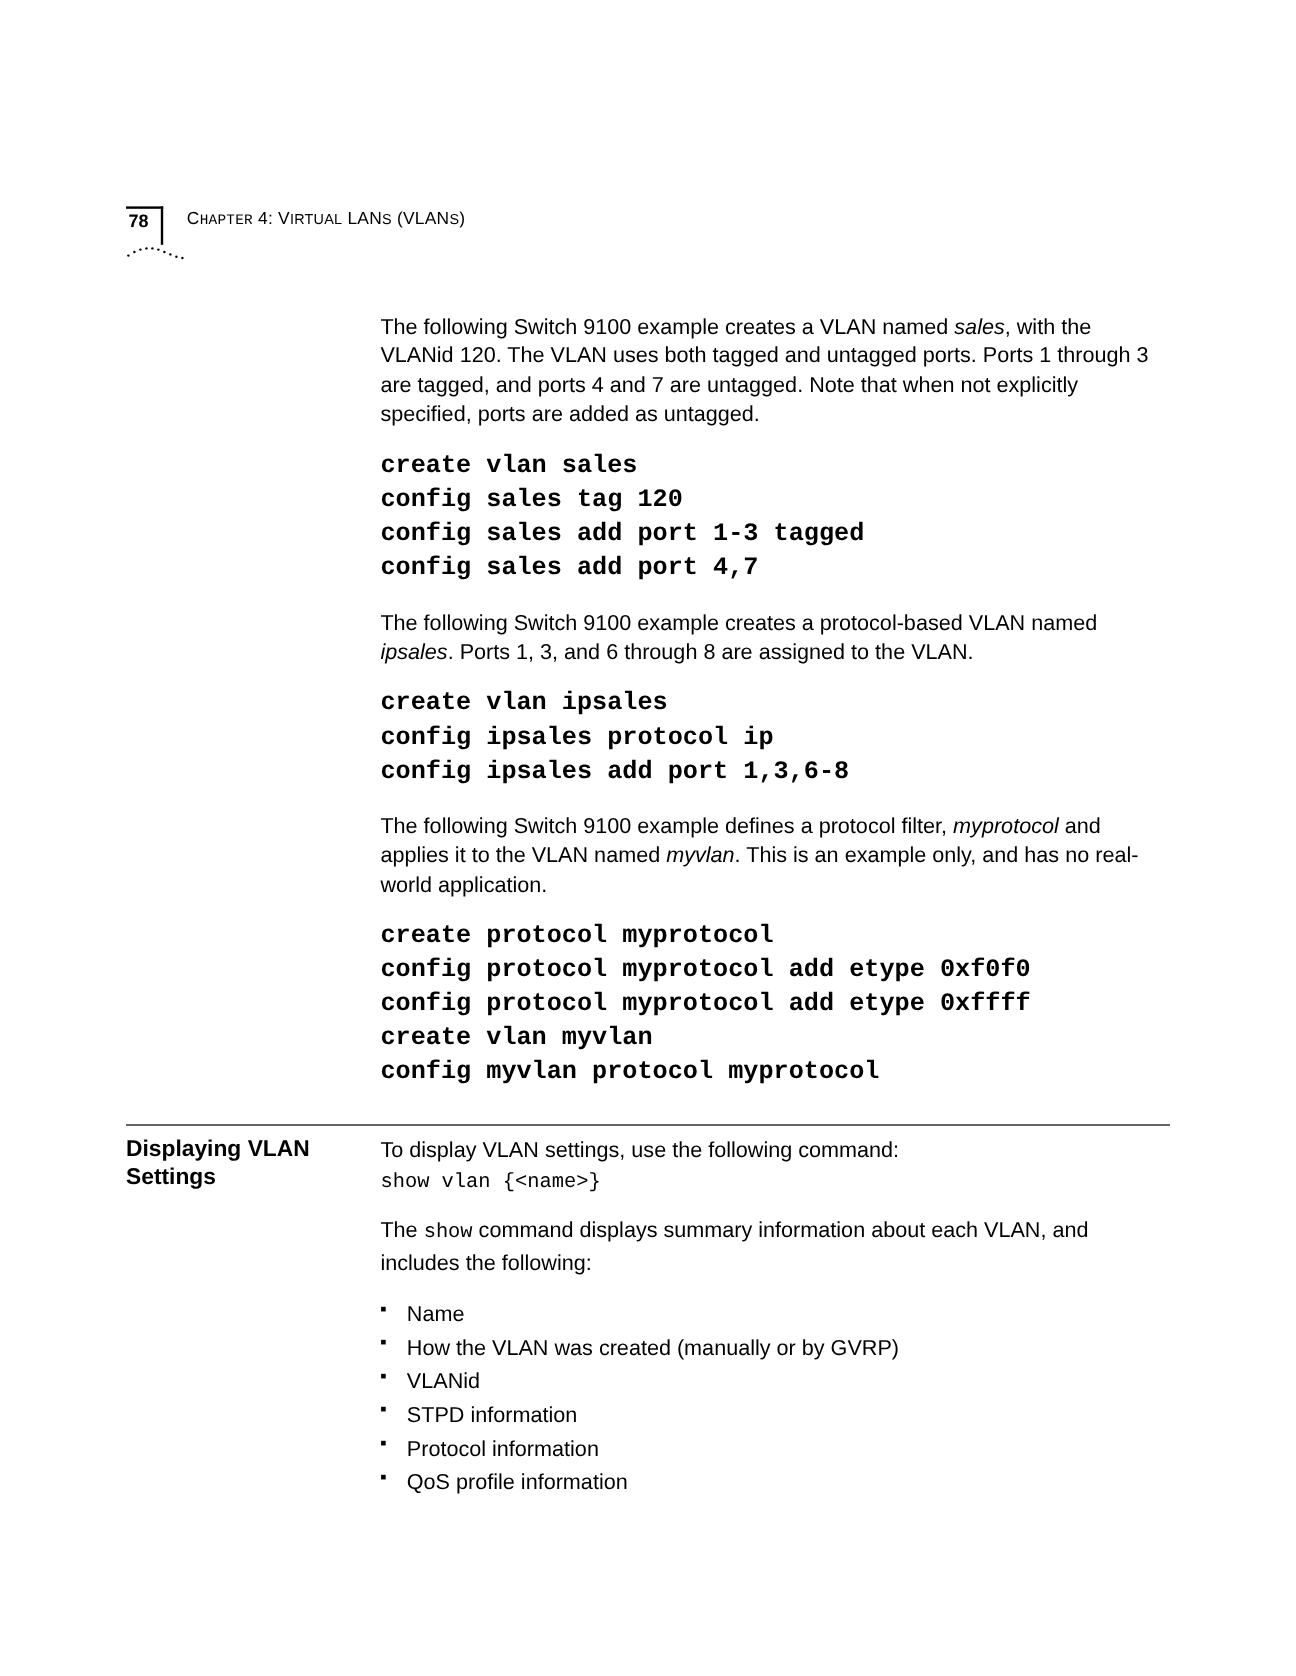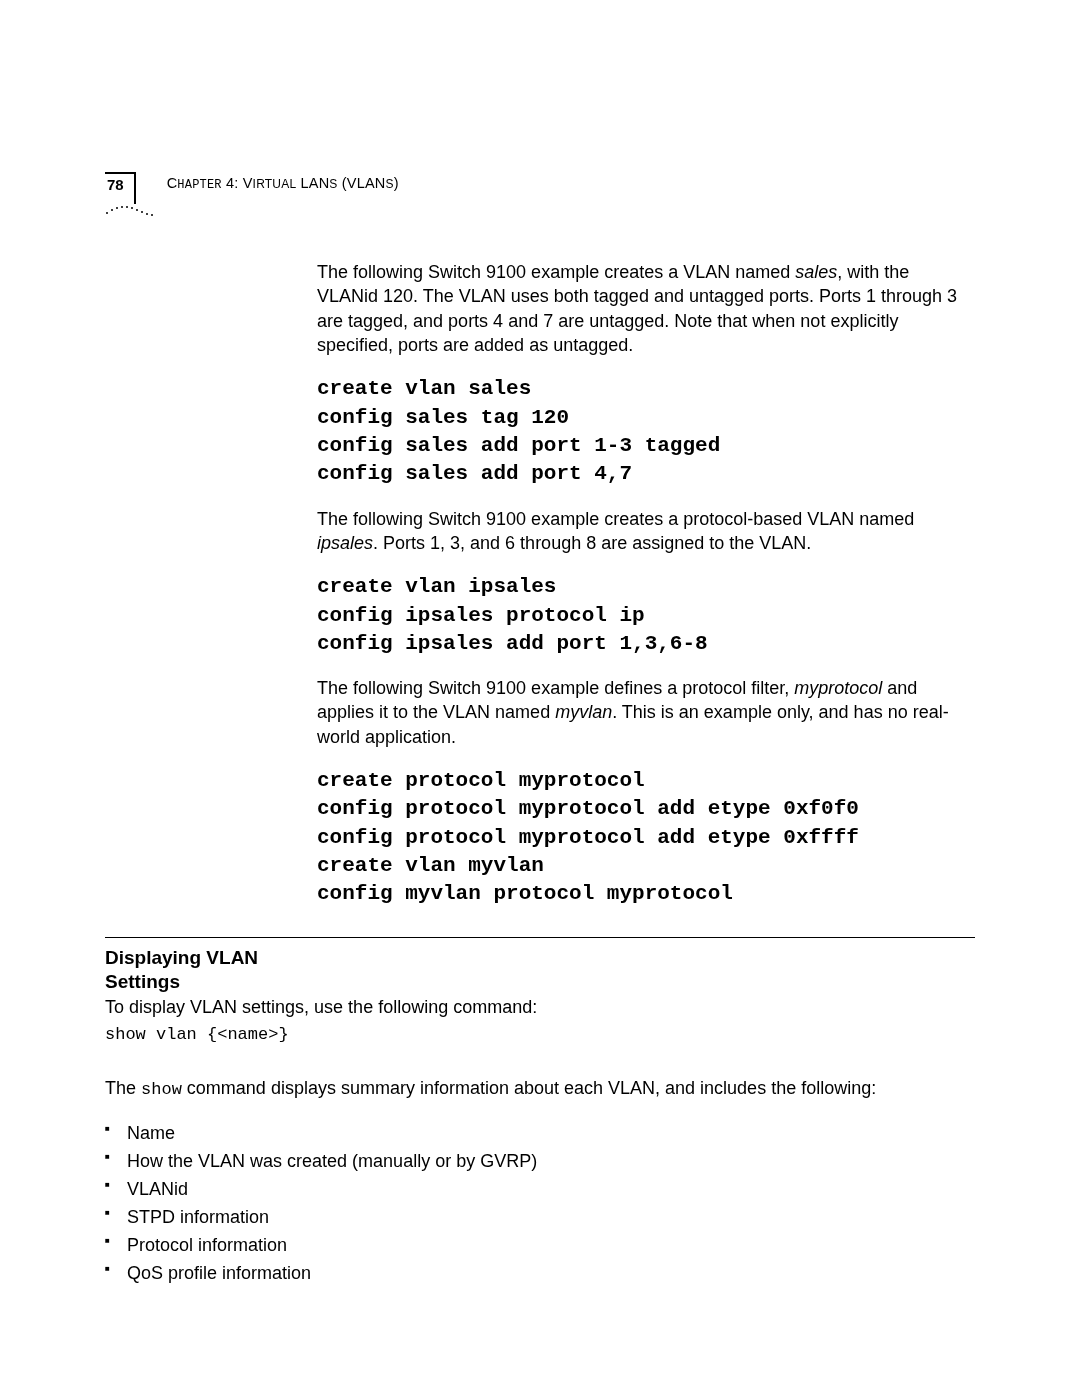--- a/index.html
+++ b/index.html
@@ -25,21 +25,21 @@
     margin-bottom: 56px;
     position: relative;
   }
   .page-number {
     font-weight: 700;
     font-size: 15px;
     border-top: 2px solid #000;
     border-right: 2px solid #000;
     padding: 3px 10px 12px 2px;
     line-height: 1;
-    margin-right: 31px;
+    margin-right: 20px;
     position: relative;
   }
   .dots {
     position: absolute;
     left: 0;
     top: 32px;
     font-size: 8px;
     letter-spacing: 0.5px;
     color: #000;
     width: 60px;
@@ -75,37 +75,36 @@
     font-size: 17px;
   }
   .rule {
     border-top: 1.5px solid #000;
     margin-top: 28px;
     width: 100%;
   }
   .section-row {
     display: flex;
     padding-top: 8px;
-    flex-direction: column;
   }
   .side-heading {
     width: 212px;
     font-weight: 700;
     font-size: 19px;
     line-height: 1.3;
     padding-right: 20px;
     box-sizing: border-box;
   }
   .section-body {
     flex: 1;
   }
   .cmd-syntax {
     font-family: "Courier New", Courier, monospace;
     font-size: 17px;
-    margin-bottom: 32px;
+    margin-bottom: 18px;
   }
   .bullets {
     list-style: none;
     padding: 0;
     margin: 0;
   }
   .bullets li {
     position: relative;
     padding-left: 22px;
     font-size: 18px;

